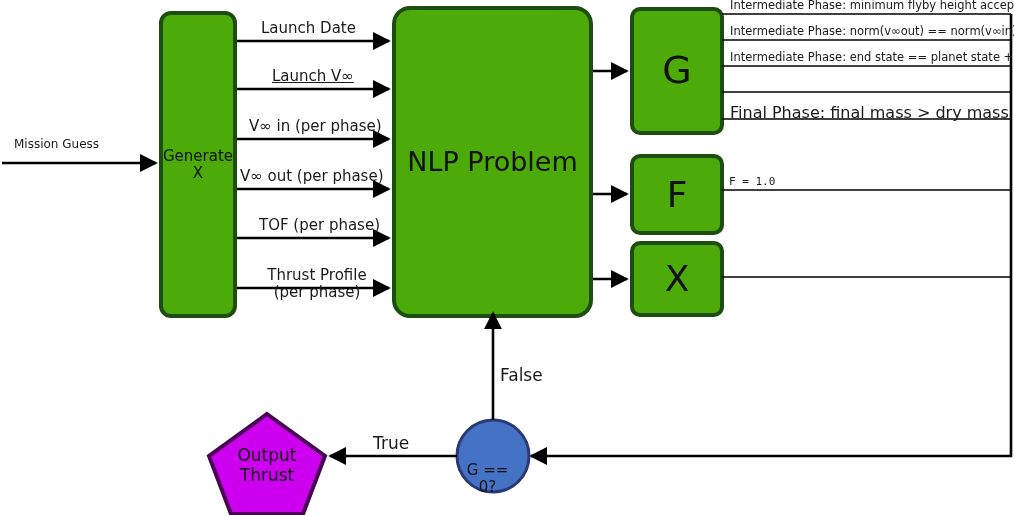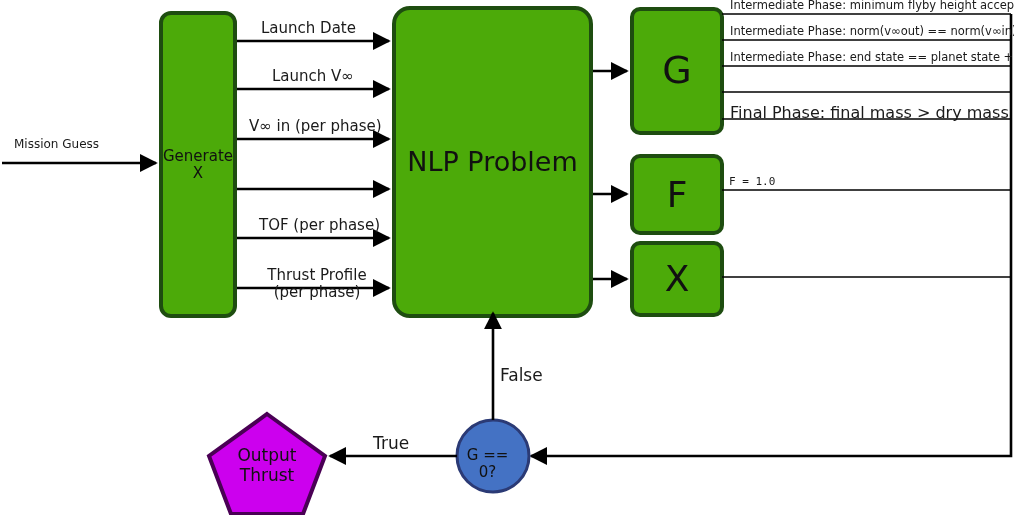--- a/index.html
+++ b/index.html
@@ -122,45 +122,48 @@
   </div>
 
   <div class="nodelabel" style="left:632px;top:172px;width:90px;height:46px;font-size:36px;">
     <span>F</span>
   </div>
 
   <div class="nodelabel" style="left:632px;top:256px;width:90px;height:46px;font-size:36px;">
     <span>X</span>
   </div>
 
-  <div class="nodelabel" style="left:457px;top:454px;width:61px;height:20px;font-size:15px;">
+  <div class="nodelabel" style="left:457px;top:469px;width:61px;height:20px;font-size:15px;">
     <span>G  == 0?</span>
   </div>
 
   <div class="nodelabel" style="left:209px;top:441px;width:116px;height:50px;font-size:17px;flex-direction:column;">
     <span>Output</span>
     <span>Thrust</span>
   </div>
 
   <div class="edgelabel" style="left:14px;top:138px;font-size:12px;">
     <span>Mission Guess</span>
   </div>
 
   <div class="edgelabel" style="left:261px;top:20px;font-size:15px;">
     <span>Launch Date</span>
   </div>
 
-  <div class="edgelabel" style="left:272px;top:68px;font-size:15px;">
+  <div class="edgelabel" style="left:272px;top:68px;font-size:15px;text-decoration:underline;">
     <span>Launch V∞</span>
   </div>
 
   <div class="edgelabel" style="left:249px;top:118px;font-size:15px;">
     <span>V∞ in (per phase)</span>
   </div>
 
+  <div class="edgelabel" style="left:240px;top:168px;font-size:15px;">
+    <span>V∞ out (per phase)</span>
+  </div>
 
   <div class="edgelabel" style="left:259px;top:217px;font-size:15px;">
     <span>TOF (per phase)</span>
   </div>
 
   <div class="edgelabel" style="left:262px;top:267px;font-size:15px;text-align:center;width:110px;">
     <div>Thrust Profile</div>
     <div>(per phase)</div>
   </div>
 

